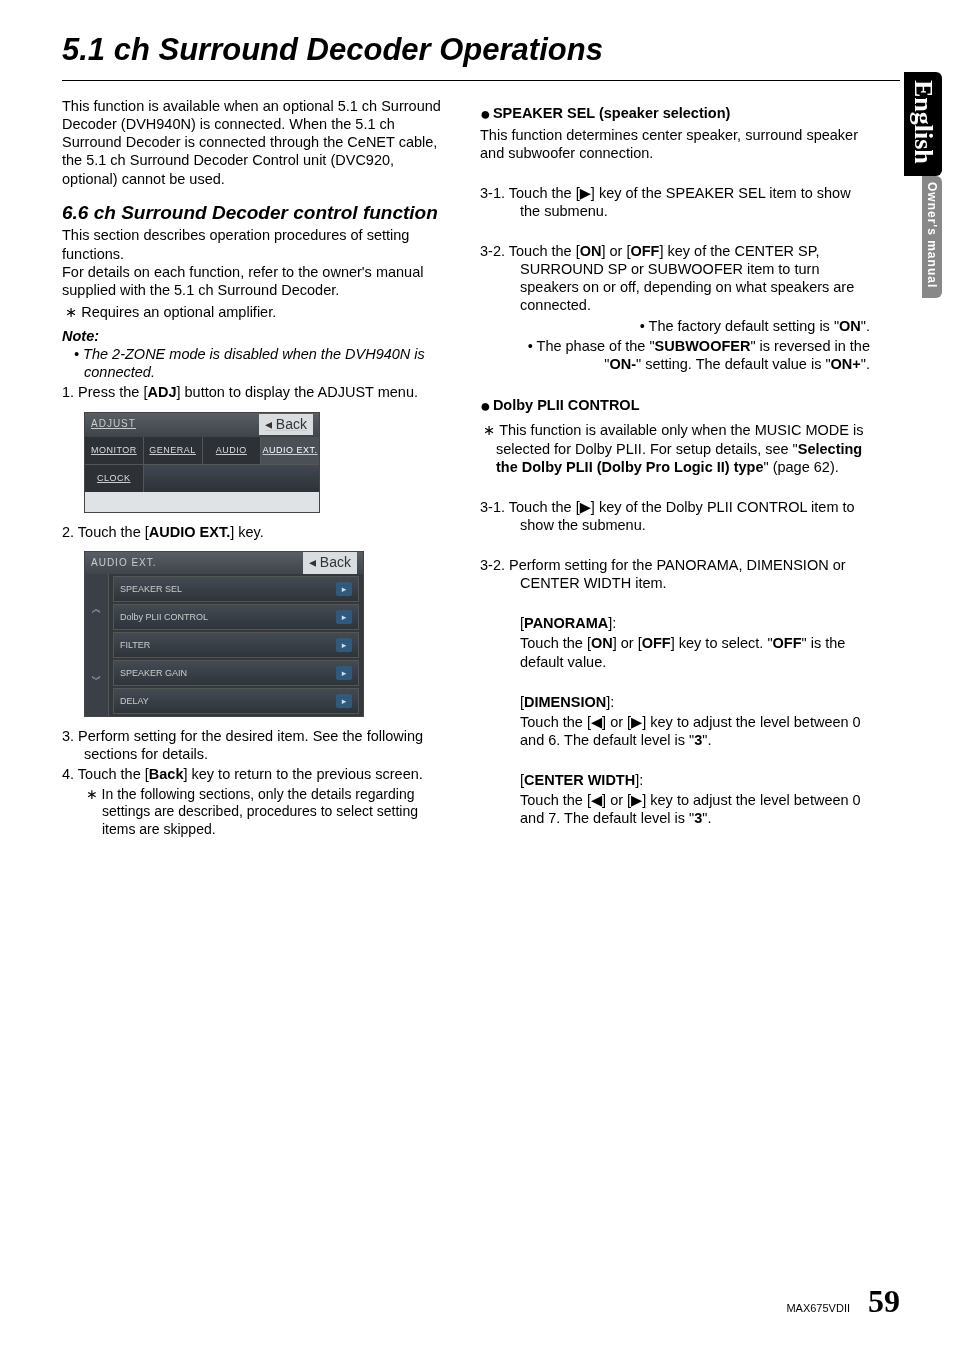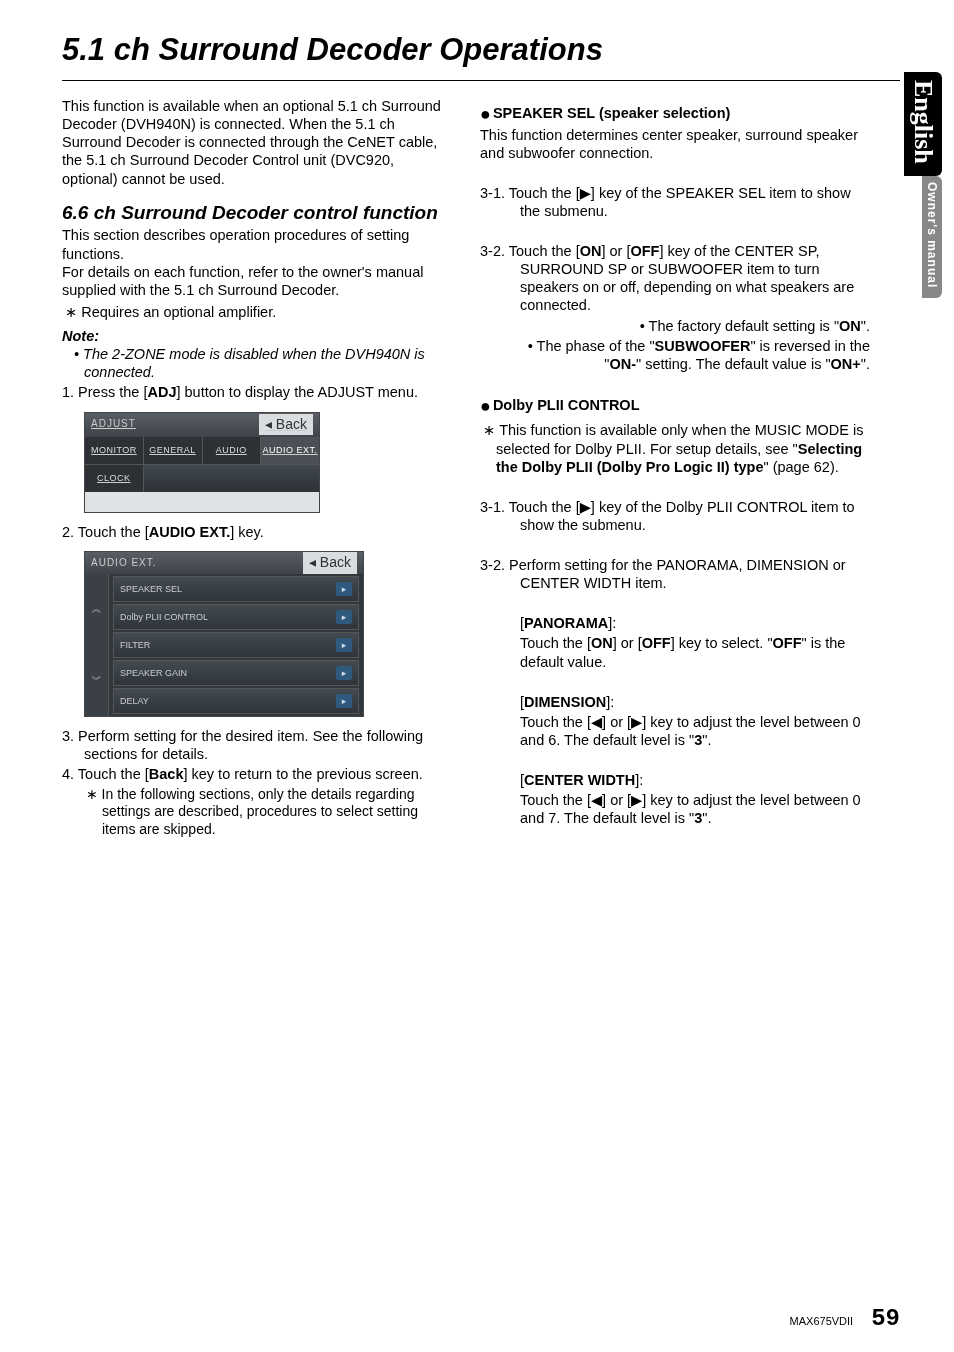--- a/index.html
+++ b/index.html
@@ -224,31 +224,31 @@
     width: 16px;
     height: 14px;
     text-align: center;
     line-height: 14px;
     color: #cde;
     font-size: 9px;
     border-radius: 2px;
   }
   .footer {
     position: absolute;
-    bottom: 20px;
+    bottom: 32px;
     right: 54px;
     font-size: 11px;
     display: flex;
     align-items: baseline;
     gap: 18px;
   }
   .page-num {
-    font-size: 24px;
-    font-weight: bold;
-    font-family: Liberation Mono, monospace;
+    font-size: 32px;
+    font-weight: bold;
+    font-family: Liberation Serif, serif;
   }
   .tri { font-family: Arial, sans-serif; }
   b { font-weight: bold; }
   .mt6 { margin-top: 22px; }
 </style>
 </head>
 <body>
 
 <div class="page">
 

